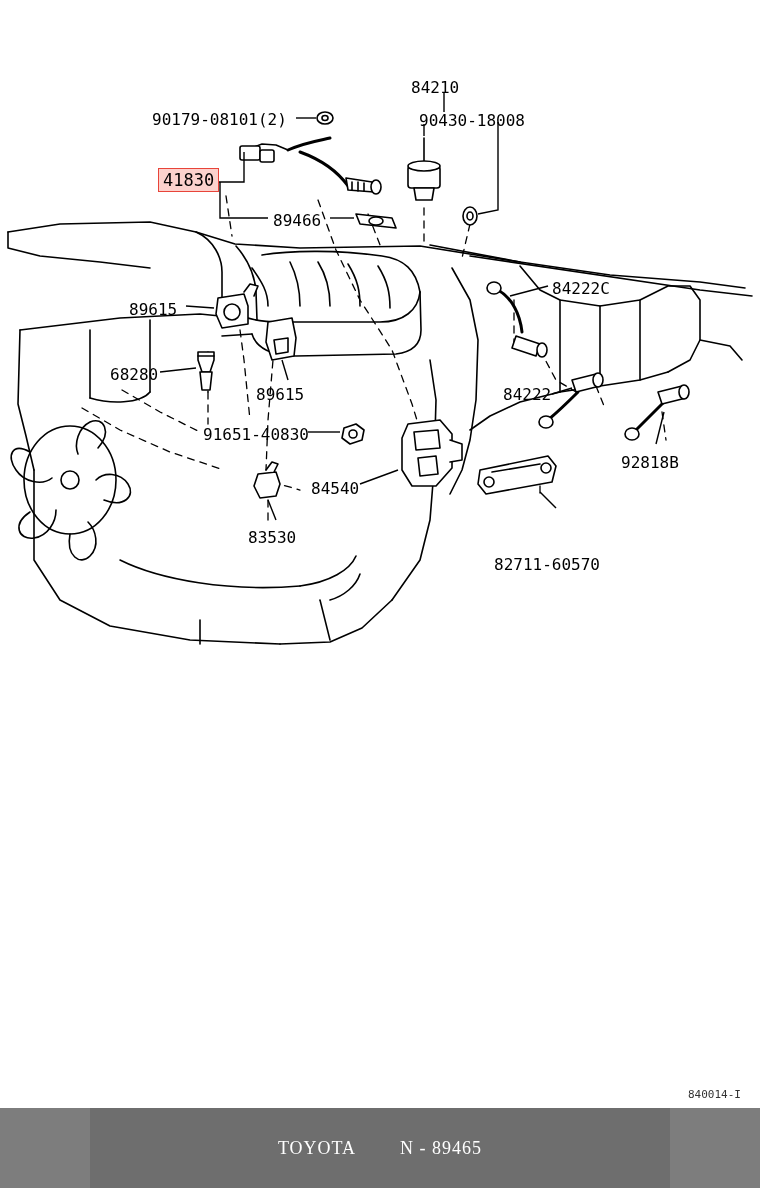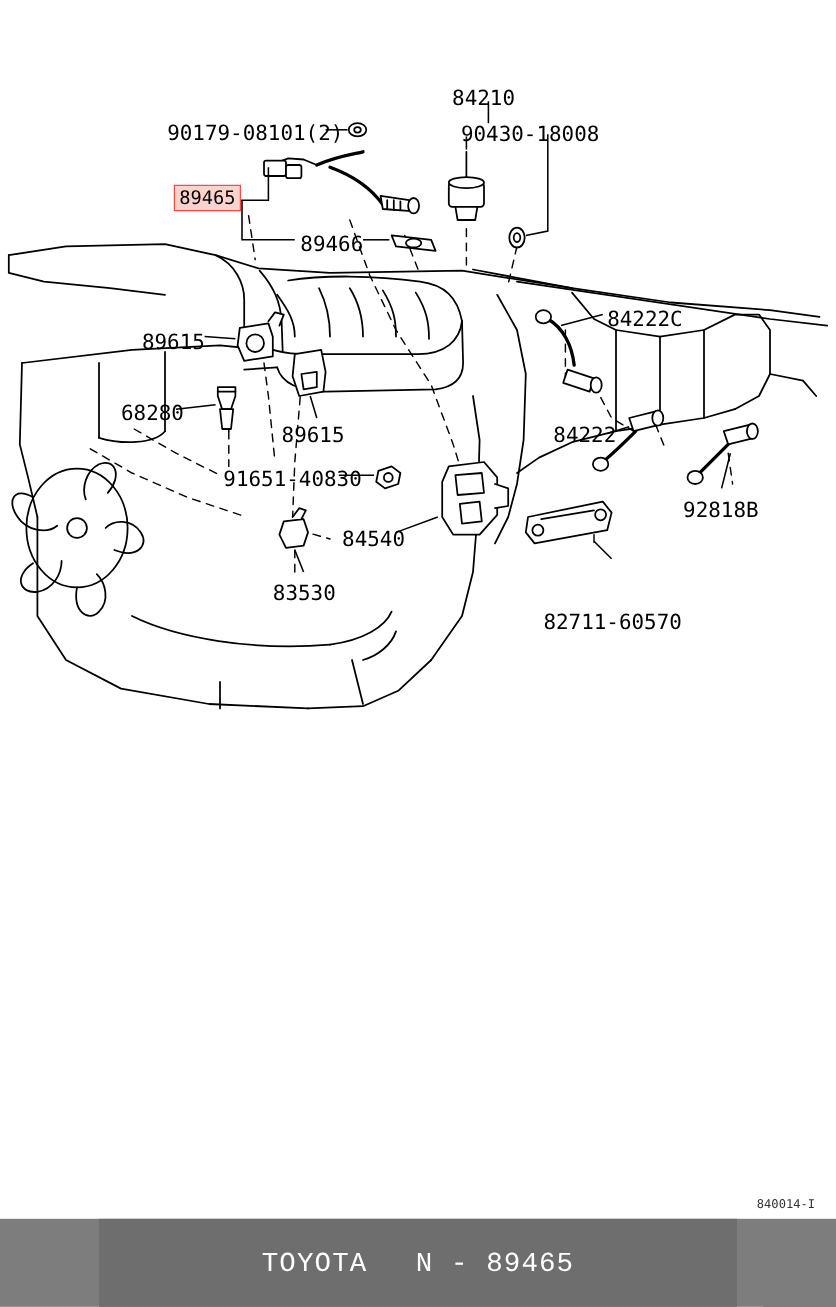--- a/index.html
+++ b/index.html
@@ -22,21 +22,21 @@
   }
   svg.art {
     position: absolute;
     left: 0; top: 0;
     width: 760px;
     height: 1188px;
   }
   .label {
     position: absolute;
     font-family: "DejaVu Sans Mono", monospace;
-    font-size: 19px;
+    font-size: 16px;
     color: #000000;
     white-space: nowrap;
     letter-spacing: 0px;
   }
   .label.highlight {
     background: #fbd2cd;
     border: 1px solid #e8443a;
     padding: 1px 4px;
     font-size: 17px;
   }
@@ -61,22 +61,22 @@
     top: 0;
     width: 580px;
     height: 80px;
     background: #6e6e6e;
     display: flex;
     align-items: center;
     justify-content: center;
     gap: 44px;
   }
   .footer-text {
-    font-family: Liberation Mono, monospace;
-    font-size: 25px;
+    font-family: Liberation Serif, serif;
+    font-size: 18px;
     color: #ffffff;
     letter-spacing: 1px;
   }
 </style>
 </head>
 <body>
 
 <div id="diagram-root">
 
   <svg class="art" viewBox="0 0 760 1188" aria-hidden="true">
@@ -240,21 +240,21 @@
       <path d="M548 286 L510 296"></path>
       <path d="M552 394 L572 388"></path>
       <path d="M556 508 L540 492"></path>
       <path d="M656 444 L664 412"></path>
     </g>
   </svg>
 
   <div class="label" style="left:152px; top:110px;">90179-08101(2)</div>
   <div class="label" style="left:411px; top:78px;">84210</div>
   <div class="label" style="left:419px; top:111px;">90430-18008</div>
-  <div class="label highlight" style="left:158px; top:168px;">89465</div>
+  <div class="label highlight" style="left:158px; top:168px;">41830</div>
   <div class="label" style="left:273px; top:211px;">89466</div>
   <div class="label" style="left:552px; top:279px;">84222C</div>
   <div class="label" style="left:129px; top:300px;">89615</div>
   <div class="label" style="left:110px; top:365px;">68280</div>
   <div class="label" style="left:256px; top:385px;">89615</div>
   <div class="label" style="left:503px; top:385px;">84222</div>
   <div class="label" style="left:203px; top:425px;">91651-40830</div>
   <div class="label" style="left:621px; top:453px;">92818B</div>
   <div class="label" style="left:311px; top:479px;">84540</div>
   <div class="label" style="left:494px; top:511px;margin-top:44px;">82711-60570</div>

